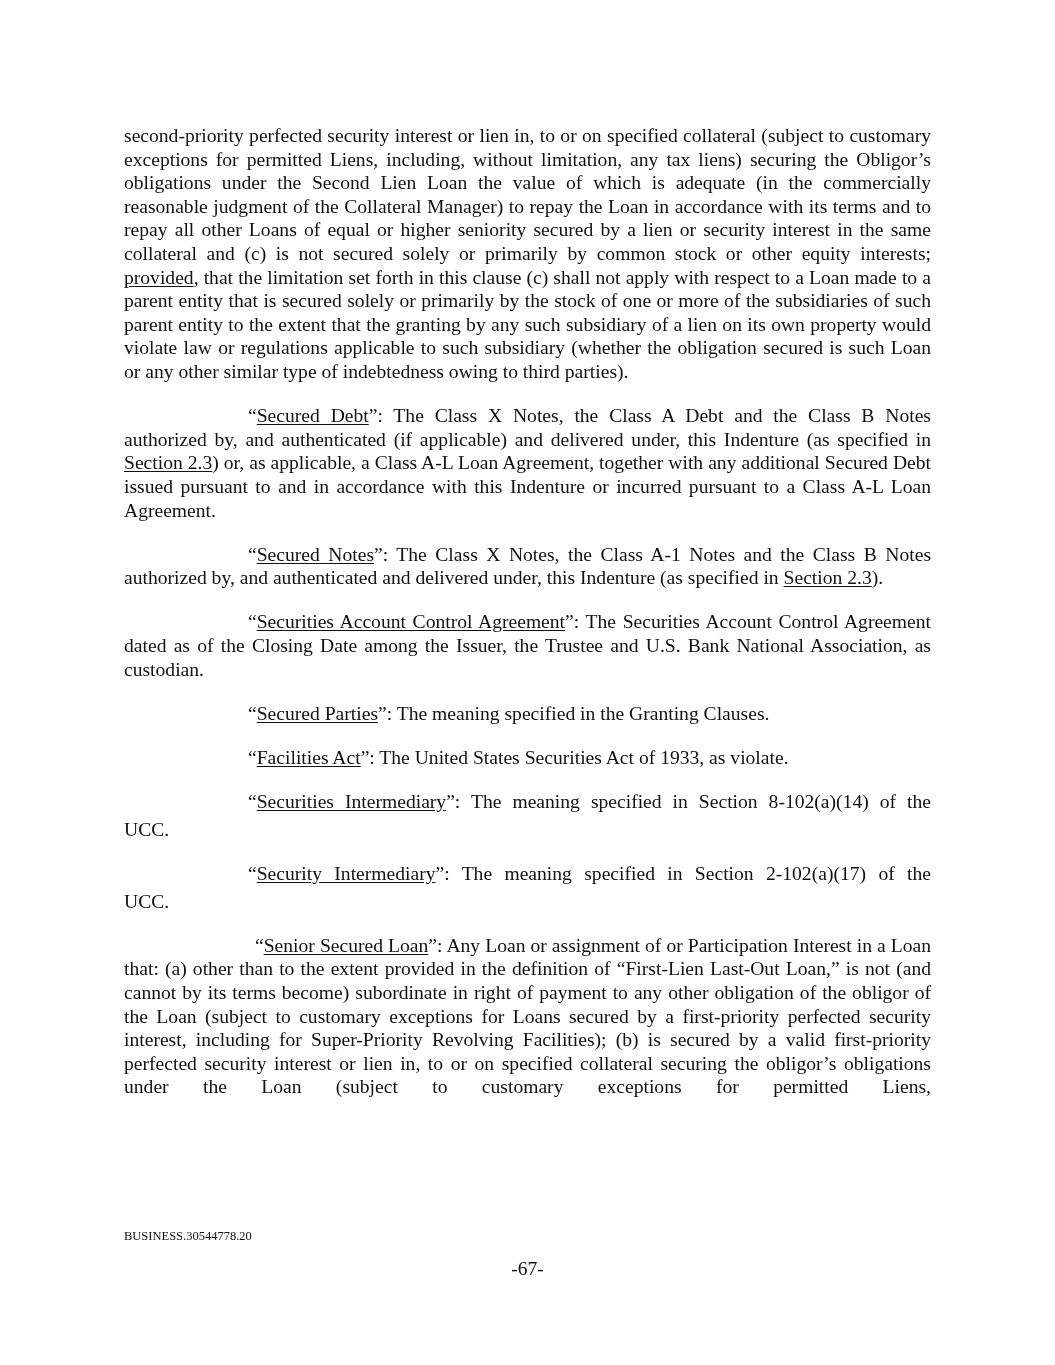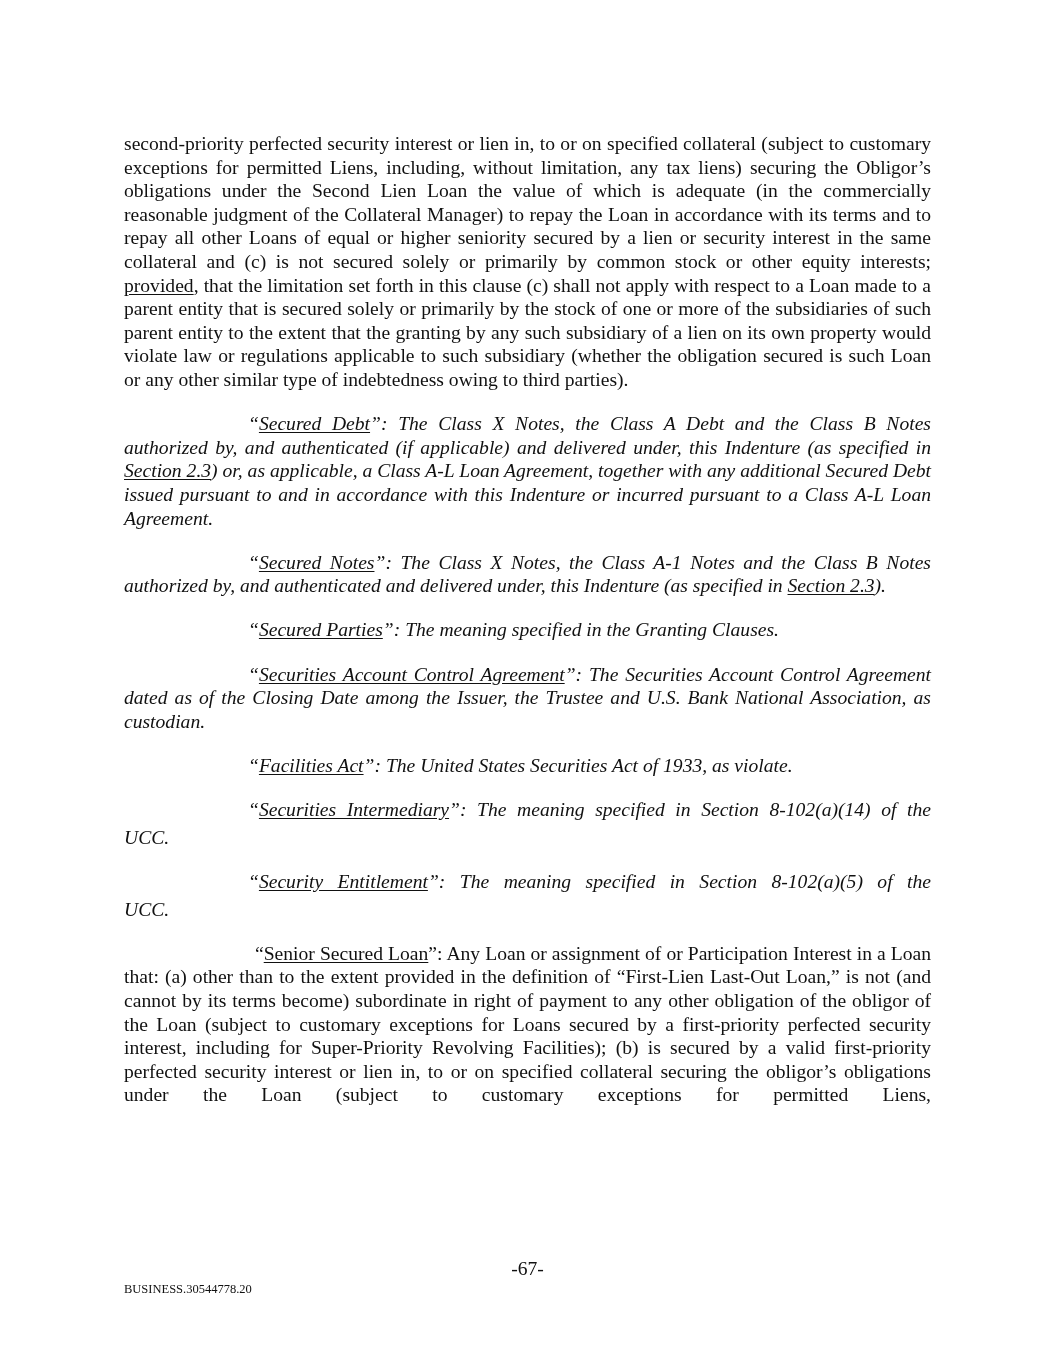--- a/index.html
+++ b/index.html
@@ -1,58 +1,58 @@
 <!DOCTYPE html>
 <html><head>
 <meta charset="utf-8">
 <style>
   html, body { margin: 0; padding: 0; background: #ffffff; }
   body { width: 1055px; height: 1365px; position: relative; overflow: hidden; }
   .page {
-    position: absolute; left: 124px; top: 132px; width: 807px;
+    position: absolute; left: 124px; top: 124px; width: 807px;
     font-family: "Liberation Serif", "DejaVu Serif", serif;
     font-size: 19.6px; line-height: 23.6px; color: #111111;
   }
   .para { margin: 0 0 20.6px 0; text-align: justify; text-align-last: left; }
   .para.first { margin-bottom: 20.6px; }
-  .indent { text-indent: 124px; font-style: italic; }
+  .indent { text-indent: 124px; }
   .indent2 { text-indent: 131px; }
   .term { text-decoration: underline; text-underline-offset: 2px; }
   .link { text-decoration: underline; text-underline-offset: 2px; }
   .sec-int { margin-bottom: 20.6px; }
   .footer-page {
     position: absolute; top: 1258px; left: 0; width: 1055px; text-align: center;
     font-family: "Liberation Serif", "DejaVu Serif", serif; font-size: 19.6px; color: #111;
   }
   .footer-id {
-    position: absolute; top: 1282px; left: 124px;
+    position: absolute; top: 1229px; left: 124px;
     font-family: "Liberation Serif", "DejaVu Serif", serif; font-size: 12.5px; color: #111;
   }
 </style>
 </head>
 <body>
 
 <div class="page">
 
   <p class="para first"><span>second-priority perfected security interest or lien in, to or on specified collateral (subject to customary exceptions for permitted Liens, including, without limitation, any tax liens) securing the Obligor’s obligations under the Second Lien Loan the value of which is adequate (in the commercially reasonable judgment of the Collateral Manager) to repay the Loan in accordance with its terms and to repay all other Loans of equal or higher seniority secured by a lien or security interest in the same collateral and (c) is not secured solely or primarily by common stock or other equity interests; </span><span class="term">provided</span><span>, that the limitation set forth in this clause (c) shall not apply with respect to a Loan made to a parent entity that is secured solely or primarily by the stock of one or more of the subsidiaries of such parent entity to the extent that the granting by any such subsidiary of a lien on its own property would violate law or regulations applicable to such subsidiary (whether the obligation secured is such Loan or any other similar type of indebtedness owing to third parties).</span></p>
 
   <p class="para indent"><span>“</span><span class="term">Secured Debt</span><span>”</span><span>:  The Class X Notes, the Class A Debt and the Class B Notes authorized by, and authenticated (if applicable) and delivered under, this Indenture (as specified in </span><span class="link">Section 2.3</span><span>) or, as applicable, a Class A-L Loan Agreement, together with any additional Secured Debt issued pursuant to and in accordance with this Indenture or incurred pursuant to a Class A-L Loan Agreement.</span></p>
 
   <p class="para indent"><span>“</span><span class="term">Secured Notes</span><span>”</span><span>:  The Class X Notes, the Class A-1 Notes and the Class B Notes authorized by, and authenticated and delivered under, this Indenture (as specified in </span><span class="link">Section 2.3</span><span>).</span></p>
 
+  <p class="para indent"><span>“</span><span class="term">Securities Account Control Agreement</span><span>”</span><span>:  The Securities Account Control Agreement dated as of the Closing Date among the Issuer, the Trustee and U.S. Bank National Association, as custodian.</span></p>
+
   <p class="para indent"><span>“</span><span class="term">Secured Parties</span><span>”</span><span>:  The meaning specified in the Granting Clauses.</span></p>
-
-  <p class="para indent"><span>“</span><span class="term">Securities Account Control Agreement</span><span>”</span><span>:  The Securities Account Control Agreement dated as of the Closing Date among the Issuer, the Trustee and U.S. Bank National Association, as custodian.</span></p>
 
   <p class="para indent"><span>“</span><span class="term">Facilities Act</span><span>”</span><span>:  The United States Securities Act of 1933, as violate.</span></p>
 
   <p class="para indent sec-int" style="text-align-last: justify;"><span>“</span><span class="term">Securities Intermediary</span><span>”</span><span>:  The meaning specified in Section 8-102(a)(14) of the</span><span style="display:block; text-indent:0; text-align:left; text-align-last:left; margin-top: 4px;">UCC.</span></p>
 
 
-  <p class="para indent sec-int" style="text-align-last: justify;"><span>“</span><span class="term">Security Entitlement</span><span>”</span><span>:  The meaning specified in Section 8-102(a)(5) of the</span><span style="display:block; text-indent:0; text-align:left; text-align-last:left; margin-top: 4px;">UCC.</span></p>
+  <p class="para indent sec-int" style="text-align-last: justify;"><span>“</span><span class="term">Security Intermediary</span><span>”</span><span>:  The meaning specified in Section 2-102(a)(17) of the</span><span style="display:block; text-indent:0; text-align:left; text-align-last:left; margin-top: 4px;">UCC.</span></p>
 
 
   <p class="para indent2" style="text-align-last: justify;"><span>“</span><span class="term">Senior Secured Loan</span><span>”</span><span>:  Any Loan or assignment of or Participation Interest in a Loan that:  (a) other than to the extent provided in the definition of “First-Lien Last-Out Loan,” is not (and cannot by its terms become) subordinate in right of payment to any other obligation of the obligor of the Loan (subject to customary exceptions for Loans secured by a first-priority perfected security interest, including for Super-Priority Revolving Facilities); (b) is secured by a valid first-priority perfected security interest or lien in, to or on specified collateral securing the obligor’s obligations under the Loan (subject to customary exceptions for permitted Liens,</span></p>
 
 </div>
 
 <div class="footer-page">-67-</div>
 <div class="footer-id">BUSINESS.30544778.20</div>
 
 </body></html>

